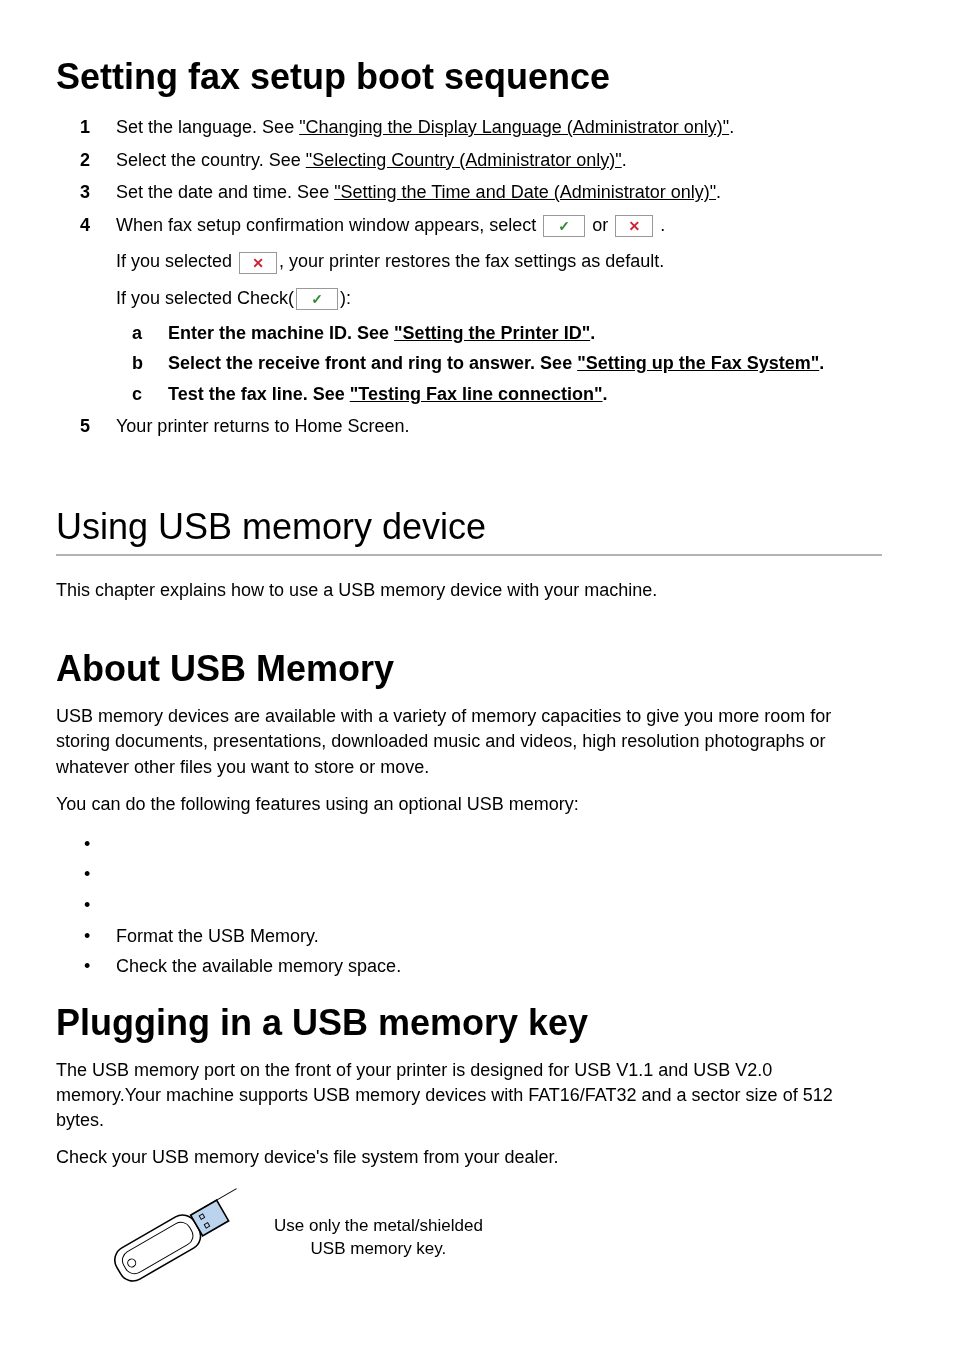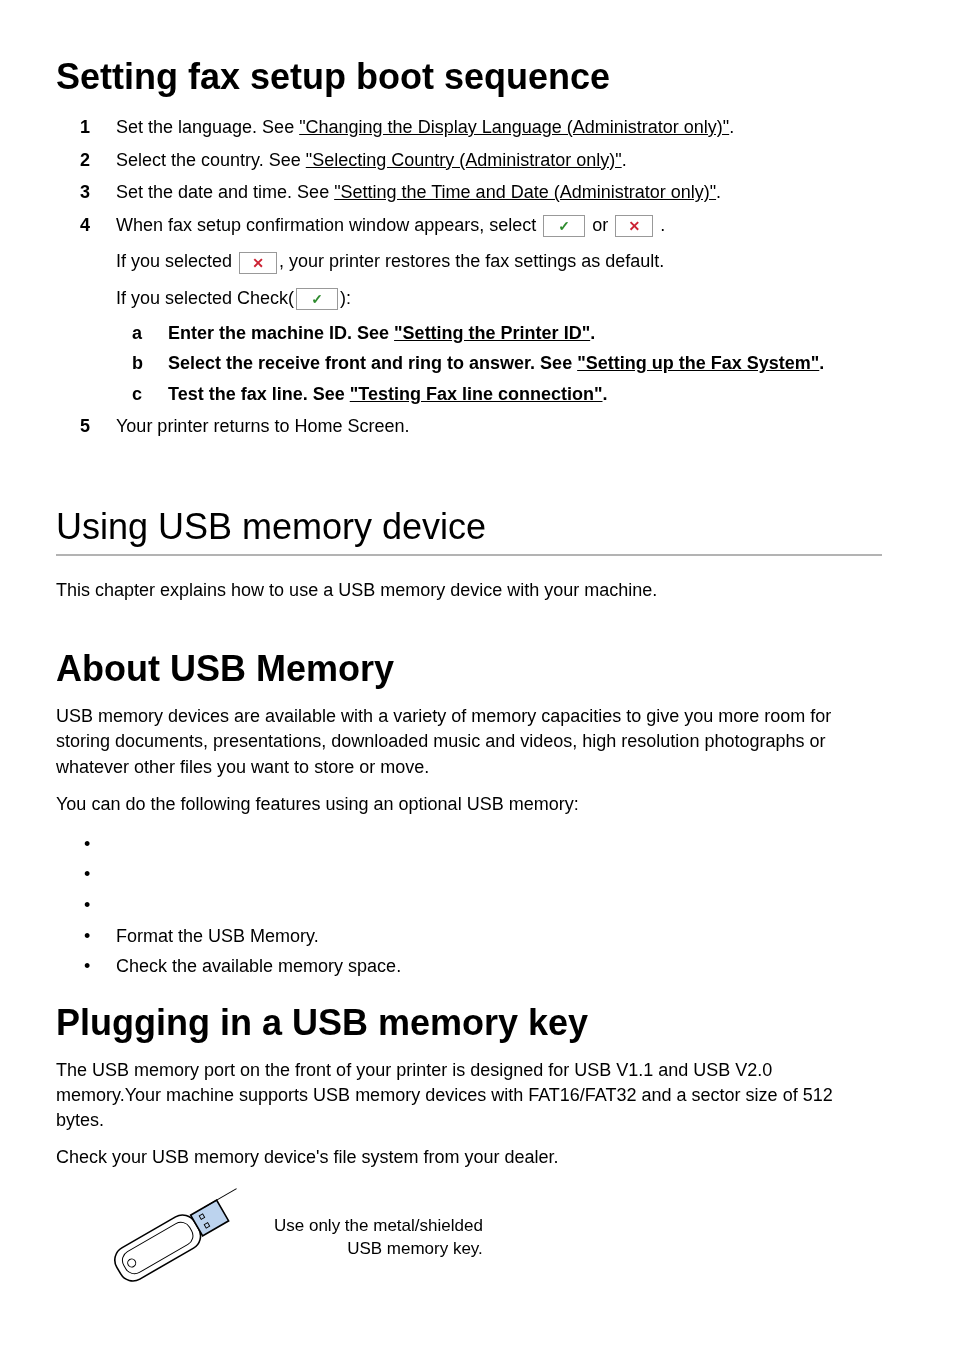--- a/index.html
+++ b/index.html
@@ -217,19 +217,19 @@
 
       <rect x="25" y="-12" width="30" height="24" fill="#bcd3ee" stroke="#000" stroke-width="1.6"></rect>
       <rect x="32" y="-7" width="4" height="4" fill="none" stroke="#000" stroke-width="0.9"></rect>
       <rect x="32" y="3" width="4" height="4" fill="none" stroke="#000" stroke-width="0.9"></rect>
 
       <line x1="40" y1="-12" x2="78" y2="-12" stroke="#000" stroke-width="1"></line>
     </g>
   </svg>
   <div class="usb-label">
     <div>Use only the metal/shielded</div>
-    <div style="text-align:right">USB memory key.</div>
+    <div style="text-align:center">USB memory key.</div>
   </div>
 </div>
 
 <div class="page-num">
   <span>- </span><span class="bold">47</span><span> -</span>
 </div>
 
 </body></html>

